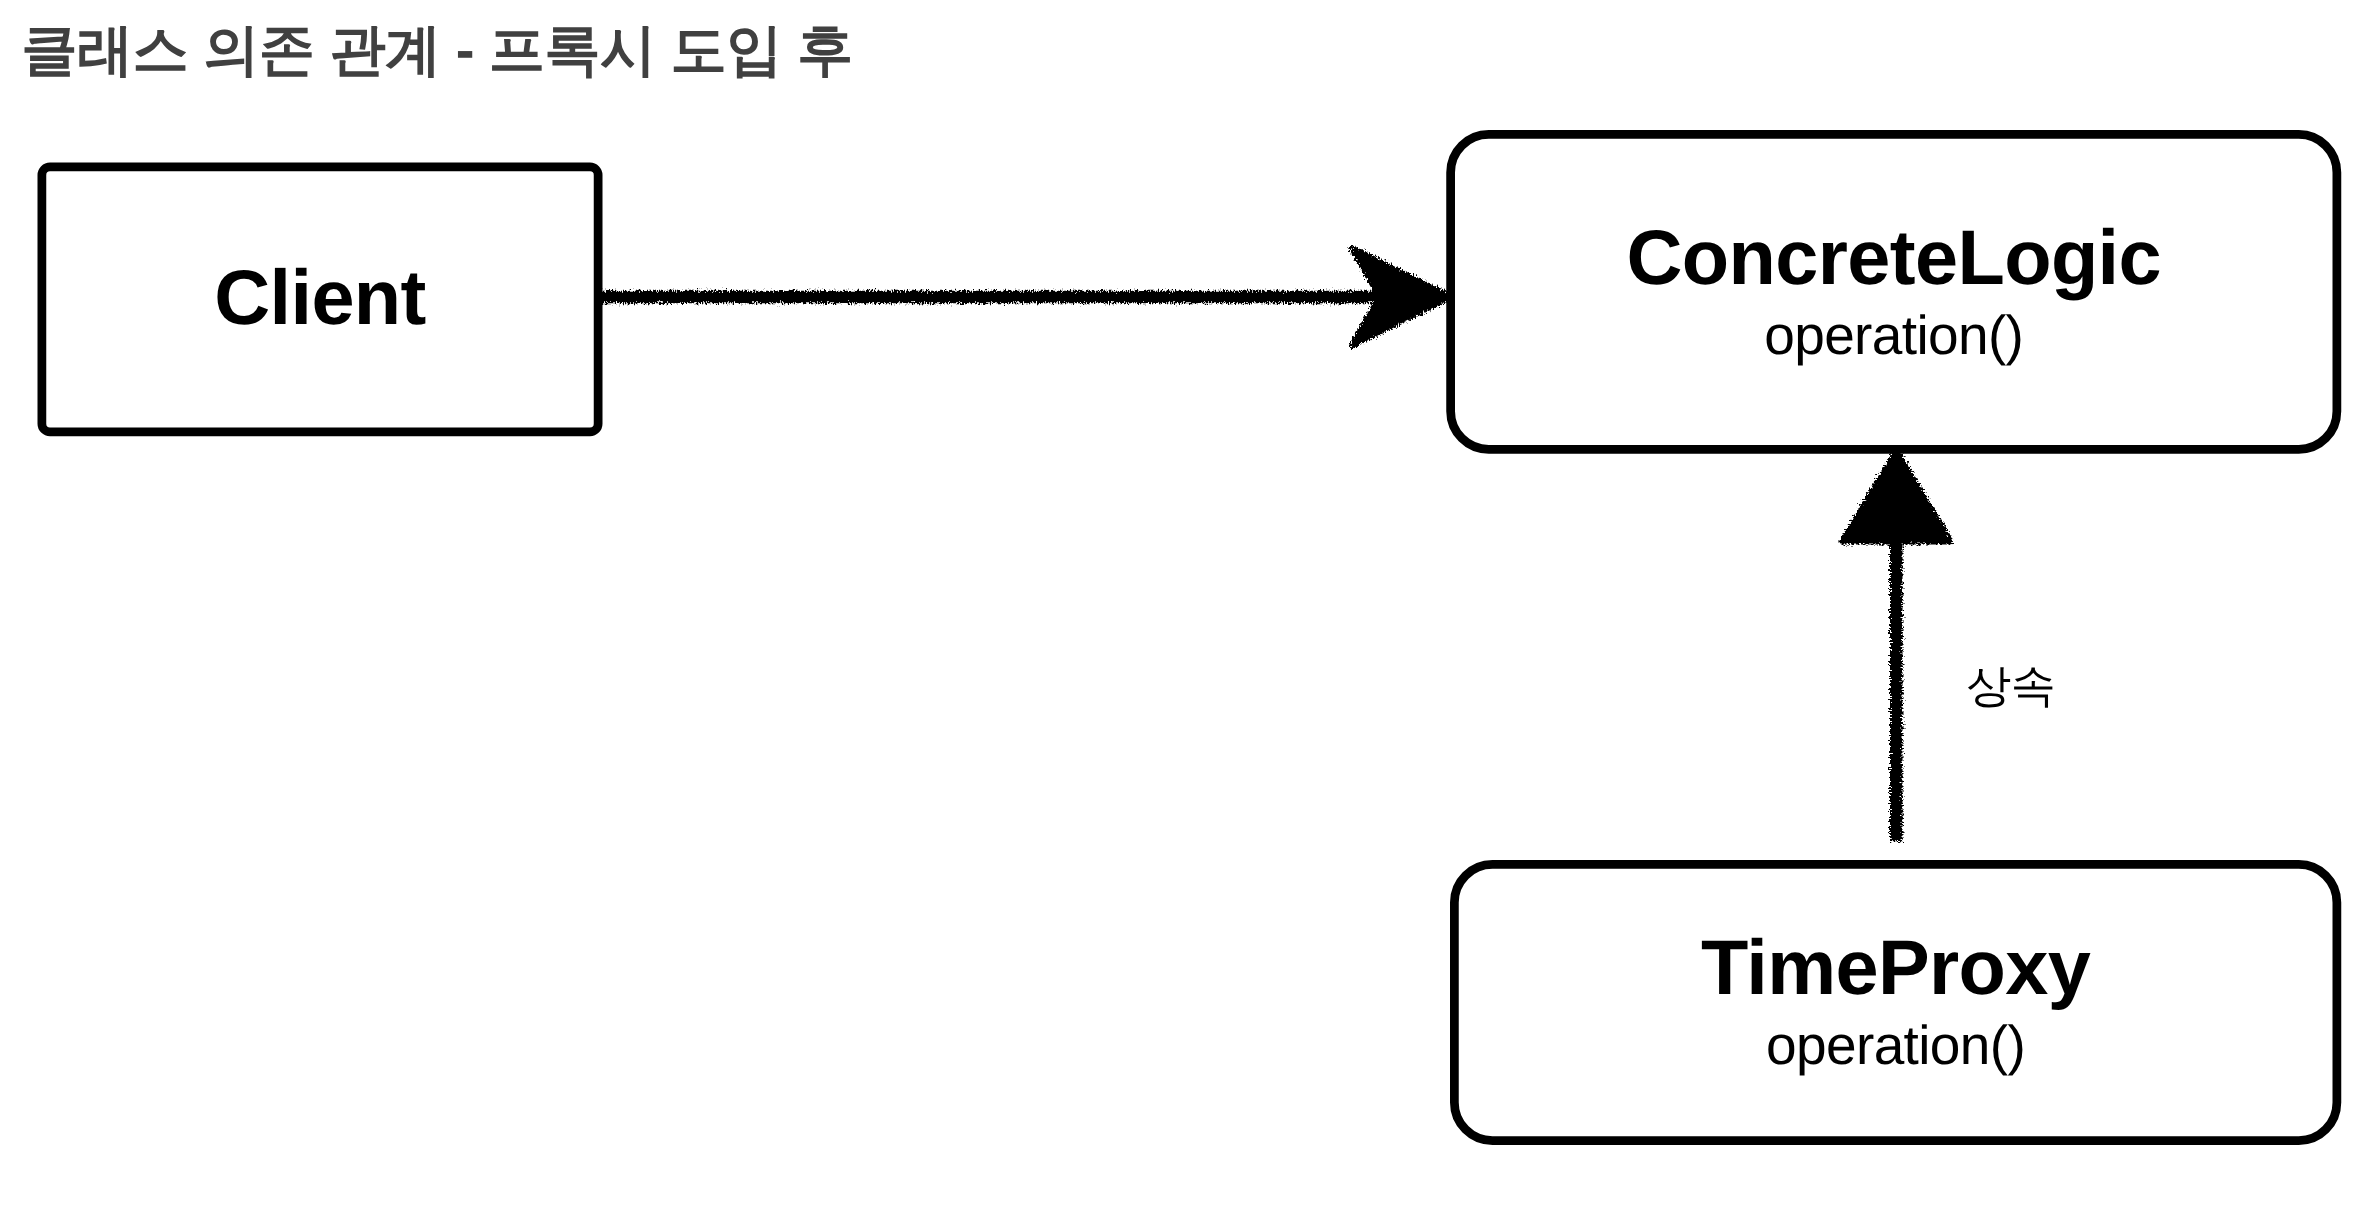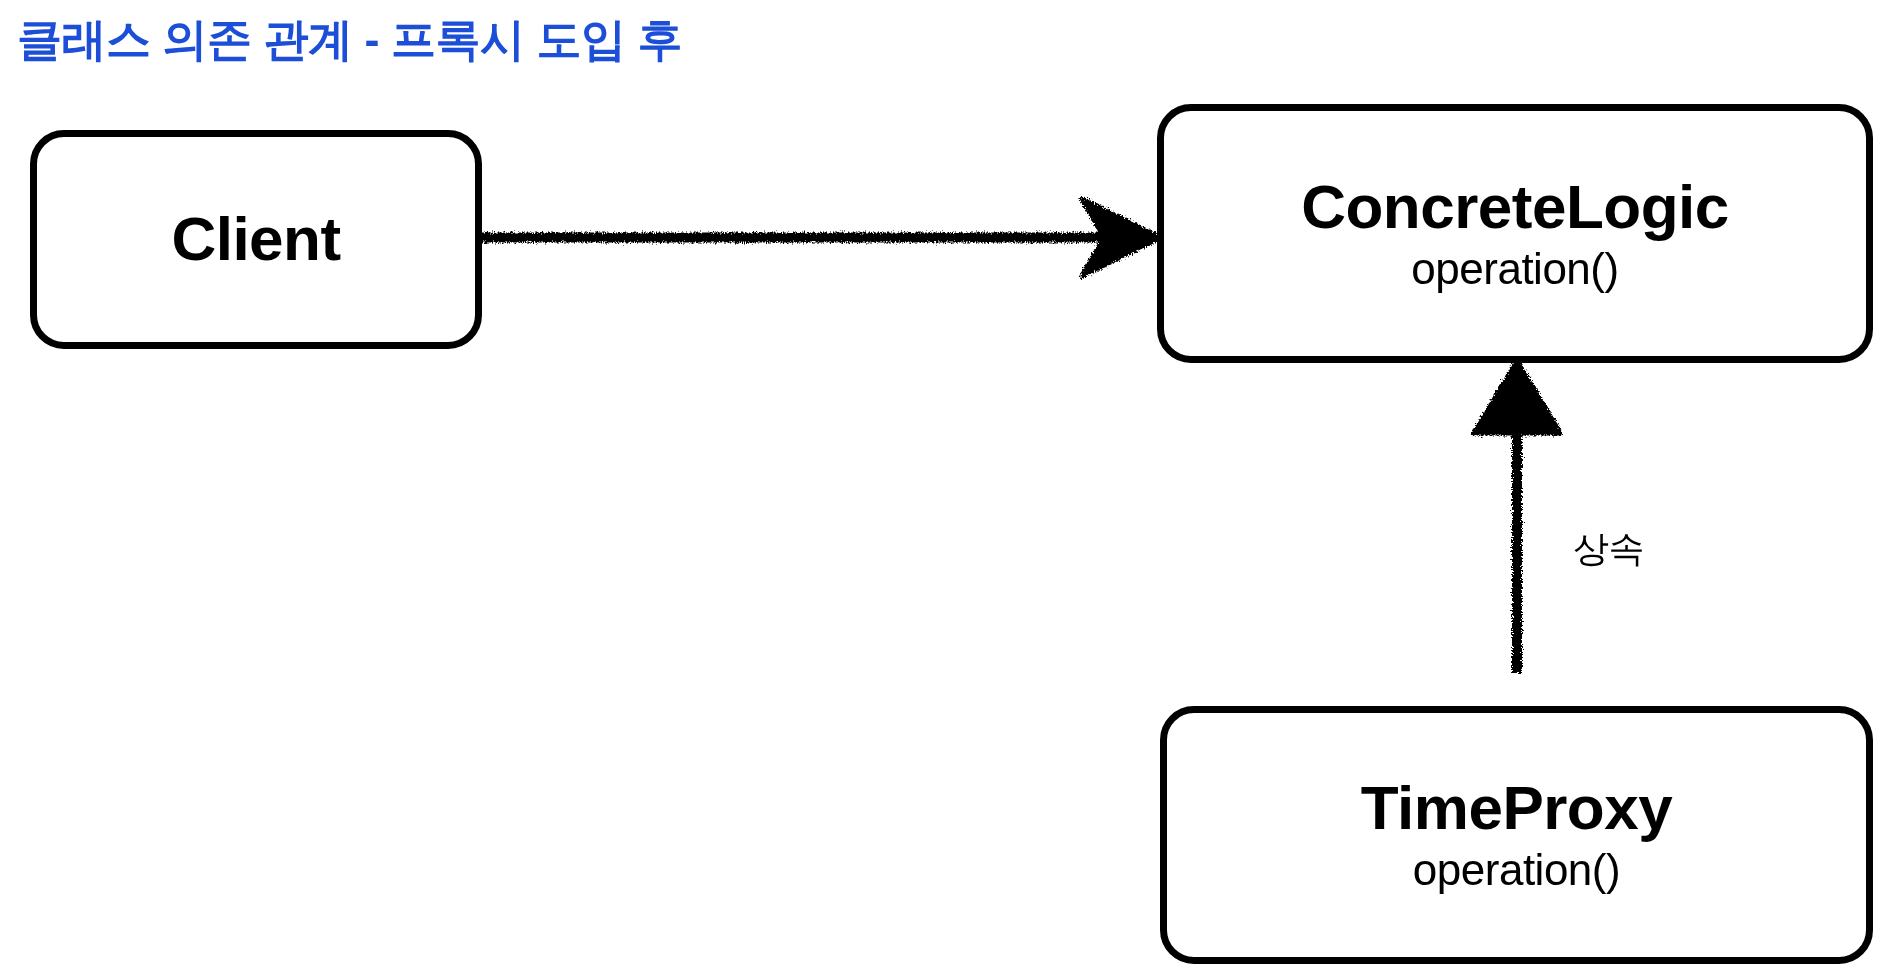--- a/index.html
+++ b/index.html
@@ -20,21 +20,21 @@
   
   .diagram-title {
     position: absolute;
     left: 17px;
     top: 13px;
     font-size: 45px;
     font-weight: bold;
     letter-spacing: -0.5px;
     line-height: 1.2;
     white-space: nowrap;
-    color: #1d4ed8;
+    color: #404040;
   }
 
   
   .class-box {
     position: absolute;
     box-sizing: border-box;
     background: #ffffff;
     border: 7px solid #000000;
     border-radius: 34px;
     display: flex;
@@ -51,23 +51,23 @@
   }
   .class-op {
     font-size: 44px;
     font-weight: normal;
     line-height: 1.1;
     letter-spacing: -0.5px;
     white-space: nowrap;
     margin-top: 4px;
   }
 
-  #box-client      { left: 30px;   top: 130px; width: 452px; height: 219px; }
+  #box-client      { left: 30px;   top: 130px; width: 452px; height: 219px; border-radius: 10px; }
   #box-concrete    { left: 1157px; top: 104px; width: 716px; height: 259px; }
-  #box-timeproxy   { left: 1160px; top: 706px; width: 713px; height: 258px; }
+  #box-timeproxy   { left: 1160px; top: 688px; width: 713px; height: 228px; }
 
   
   .arrow-svg {
     position: absolute;
     overflow: visible;
     pointer-events: none;
   }
   #arrow-dependency { left: 470px; top: 185px; width: 700px; height: 110px; }
   #arrow-inheritance { left: 1455px; top: 355px; width: 130px; height: 330px; }
 

